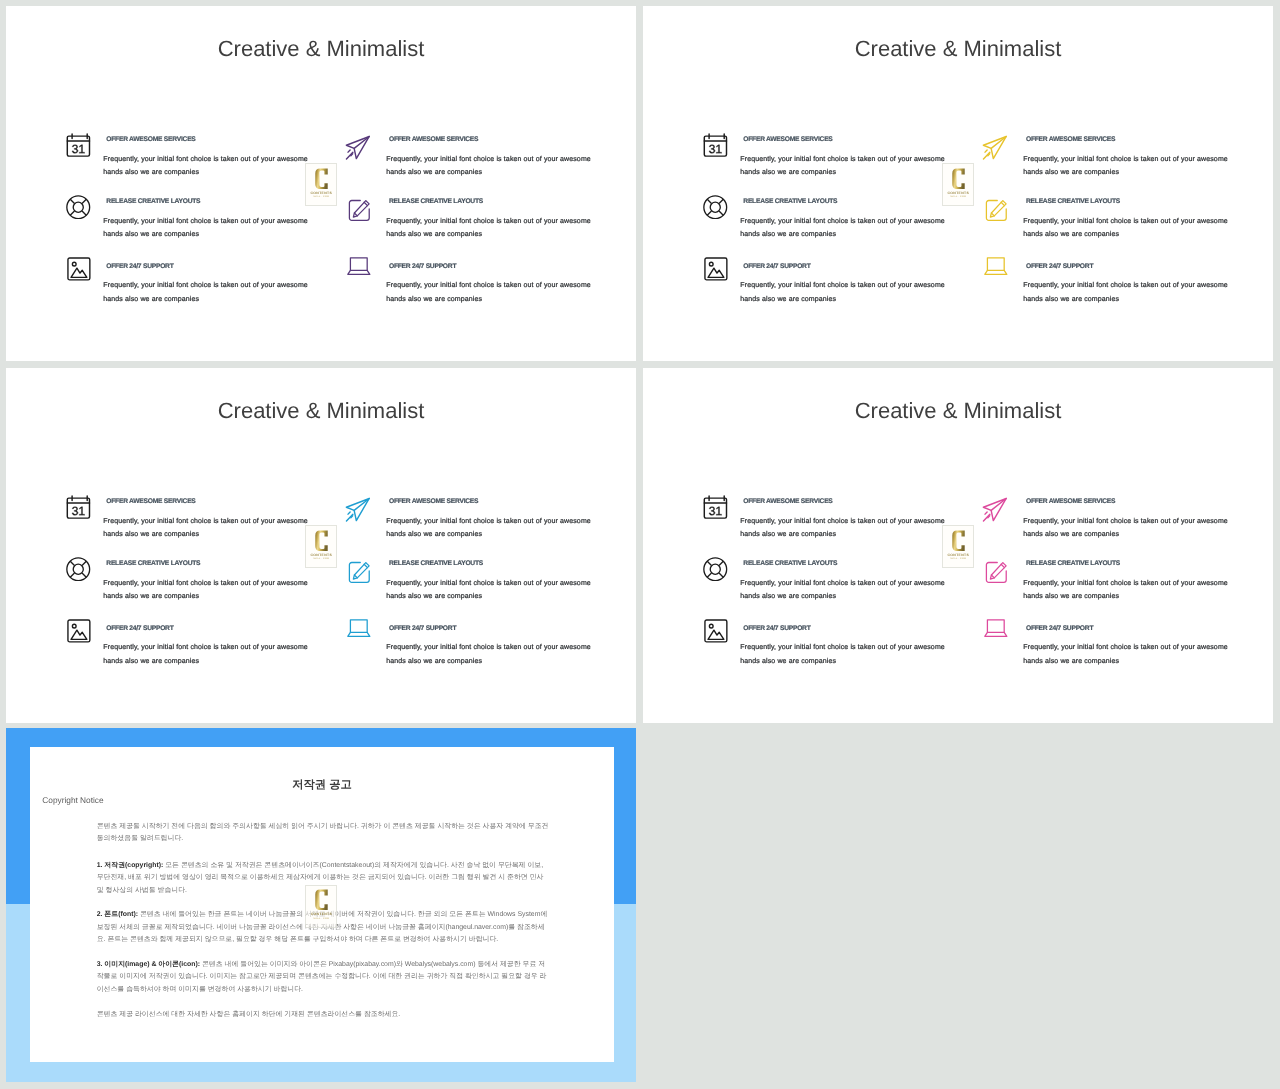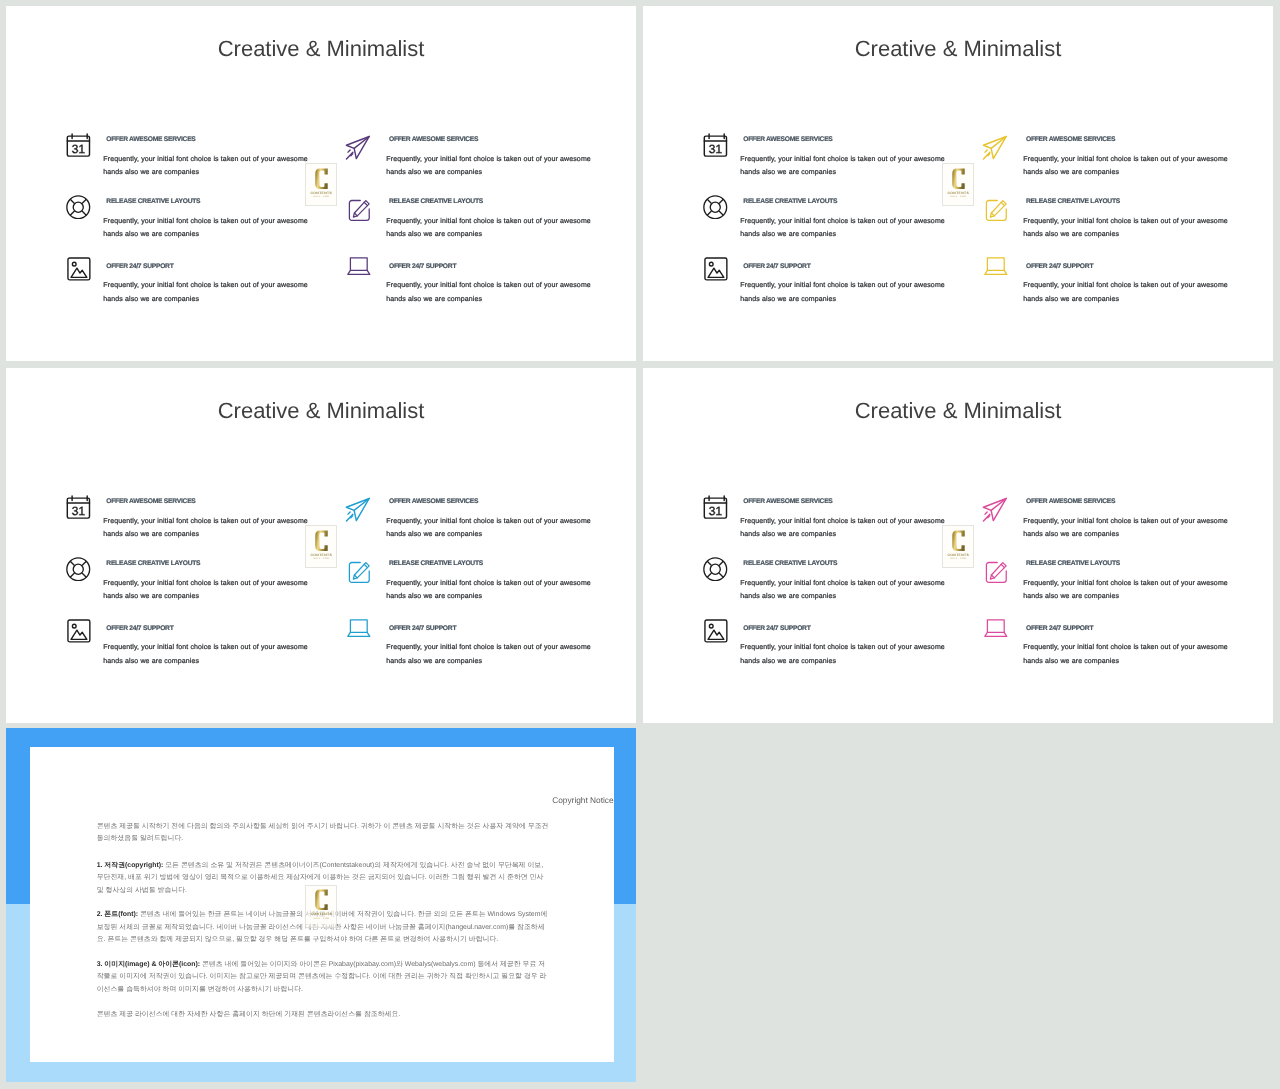--- a/index.html
+++ b/index.html
@@ -23,22 +23,22 @@
 .wm .L{font-family:"Liberation Serif",serif;font-weight:700;font-size:28px;
   color:#b0891f;line-height:0.74;}
 .wm .B{font-size:3.4px;font-weight:700;color:#8d7729;opacity:.9;letter-spacing:.35px;margin-top:1.2px;}
 .wm .T{font-size:2.3px;color:#c0ac68;letter-spacing:.25px;margin-top:1.6px;}
 .cslide{position:absolute;left:6px;top:728px;width:630px;height:354px;}
 .cframe-top{position:absolute;left:0;top:0;width:630px;height:176px;background:#42a0f5;}
 .cframe-bot{position:absolute;left:0;top:176px;width:630px;height:178px;background:#aadbfb;}
 .cpaper{position:absolute;left:24.3px;top:19.1px;width:583.3px;height:314.9px;background:#fff;}
 .ctitle-ko{position:absolute;left:0;right:0;top:31.2px;text-align:center;font-size:11.3px;
   font-weight:700;color:#3b3b3b;}
-.ctitle-en{position:absolute;left:0;right:0;top:48.4px;text-align:right;font-size:8.3px;
-  color:#5d5d5d;}
+.ctitle-en{position:absolute;left:0;right:0;top:48.4px;text-align:left;font-size:8.3px;
+  color:#5d5d5d;padding-left:12px;}
 .cintro{position:absolute;left:66.4px;top:73.5px;width:455px;font-size:6.9px;
   line-height:12.4px;color:#6d6d6d;}
 .cbody{position:absolute;left:66.4px;top:112.7px;width:455px;font-size:6.9px;
   line-height:12.4px;color:#6d6d6d;}
 .cpara{margin-bottom:12.4px;}
 .cpara b{color:#2d2d2d;font-weight:700;}
 .wm5{left:275.2px;top:137.7px;}
 svg{shape-rendering:geometricPrecision;}
 .hidden-letter{position:absolute;width:0;height:0;overflow:hidden;font-size:0;opacity:0;}
 .wmC{display:block;margin-top:0.1px;}
@@ -352,20 +352,21 @@
       </svg>
       <span class="L hidden-letter">C</span>
       <span class="B">CONTENTS</span>
       <span class="T">MALL . COM</span>
     </div>
   </div>
 <div class="cslide">
     <div class="cframe-top"></div>
     <div class="cframe-bot"></div>
     <div class="cpaper">
+      <div class="ctitle-ko">저작권 공고</div>
       <div class="ctitle-en">Copyright Notice</div>
       <div class="cintro">콘텐츠 제공을 시작하기 전에 다음의 합의와 주의사항을 세심히 읽어 주시기 바랍니다. 귀하가 이 콘텐츠 제공을 시작하는 것은 사용자 계약에 무조건 동의하셨음을 알려드립니다.</div>
       <div class="cbody">
         <div class="cpara"><b>1. 저작권(copyright):</b><span> 모든 콘텐츠의 소유 및 저작권은 콘텐츠메이너이즈(Contentstakeout)의 제작자에게 있습니다. 사전 승낙 없이 무단복제 이보, 무단전재, 배포 위기 방법에 영상이 영리 목적으로 이용하세요 제삼자에게 이용하는 것은 금지되어 있습니다. 이러한 그림 행위 발견 시 준하면 민사 및 형사상의 사법을 받습니다.</span></div>
         <div class="cpara"><b>2. 폰트(font):</b><span> 콘텐츠 내에 들어있는 한글 폰트는 네이버 나눔글꼴의 서체로 네이버에 저작권이 있습니다. 한글 외의 모든 폰트는 Windows System에 보장된 서체의 글꼴로 제작되었습니다. 네이버 나눔글꼴 라이선스에 대한 자세한 사항은 네이버 나눔글꼴 홈페이지(hangeul.naver.com)를 참조하세요. 폰트는 콘텐츠와 함께 제공되지 않으므로, 필요할 경우 해당 폰트를 구입하셔야 하며 다른 폰트로 변경하여 사용하시기 바랍니다.</span></div>
         <div class="cpara"><b>3. 이미지(image) &amp; 아이콘(icon):</b><span> 콘텐츠 내에 들어있는 이미지와 아이콘은 Pixabay(pixabay.com)와 Webalys(webalys.com) 등에서 제공한 무료 저작물로 이미지에 저작권이 있습니다. 이미지는 참고로만 제공되며 콘텐츠에는 수정합니다. 이에 대한 권리는 귀하가 직접 확인하시고 필요할 경우 라이선스를 습득하셔야 하며 이미지를 변경하여 사용하시기 바랍니다.</span></div>
         <div class="cpara"><span>콘텐츠 제공 라이선스에 대한 자세한 사항은 홈페이지 하단에 기재된 콘텐츠라이선스를 참조하세요.</span></div>
       </div>
       <div class="wm wm5">
         <svg class="wmC" opacity="0.94" viewBox="0 0 62 104" width="13.0" height="21.6">

